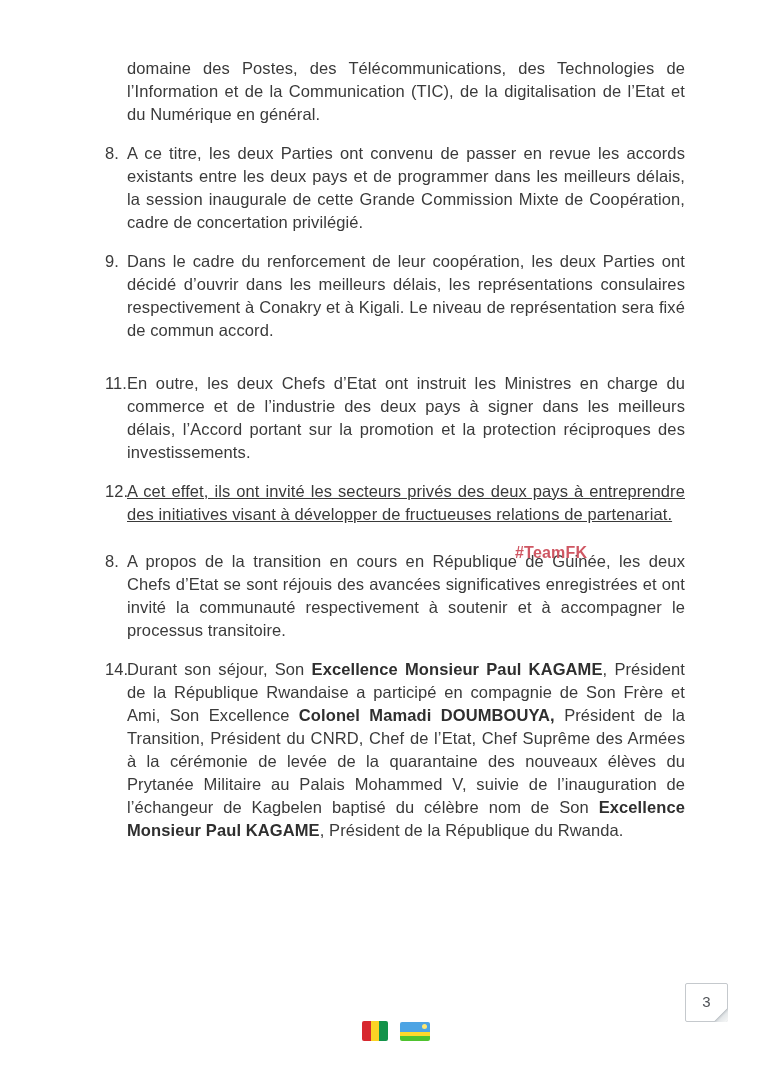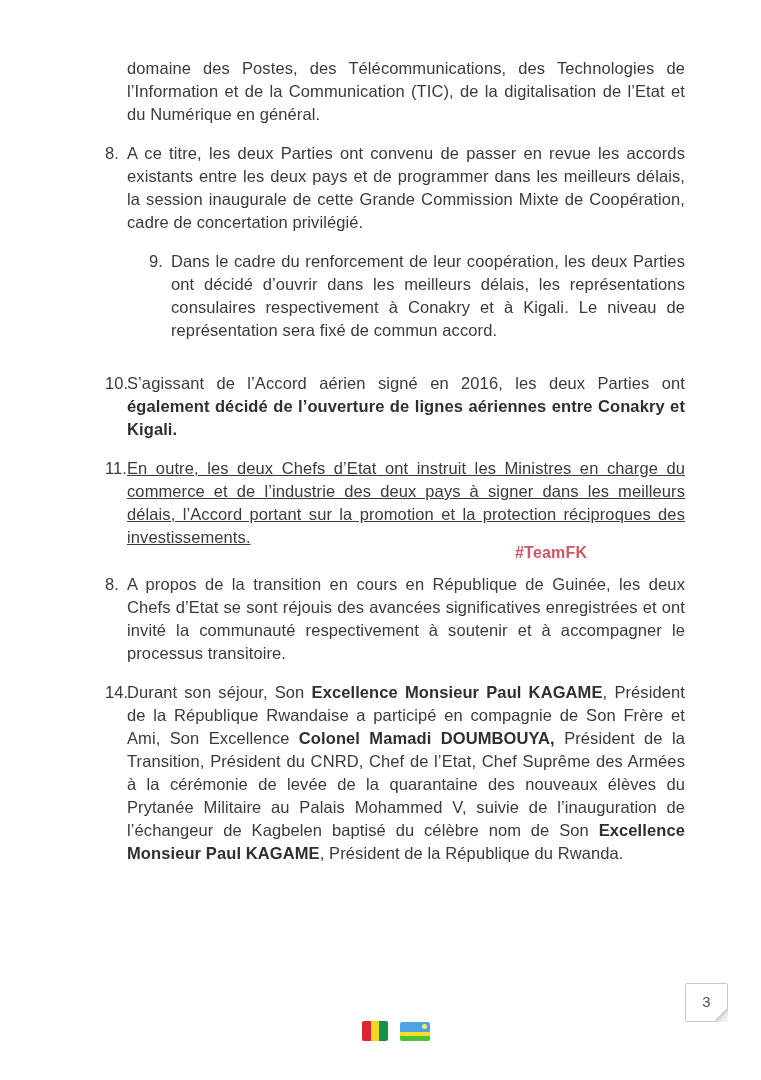--- a/index.html
+++ b/index.html
@@ -6,21 +6,21 @@
   .page {
     position:relative; width:761px; height:1080px; background:#ffffff;
     font-family:"Liberation Sans", sans-serif; overflow:hidden;
   }
   .doc {
     position:absolute; left:105px; top:57px; width:580px;
     font-size:16.5px; line-height:23px; color:#3a3a3a;
     text-align:justify; letter-spacing:0.1px;
   }
   .para { margin:0 0 16px 0; padding-left:22px; }
-  .para:nth-child(3) { margin-bottom:30px;margin-left:44px; }  
+  .para:nth-child(3) { margin-bottom:30px; }  
   .para:nth-child(5) { margin-bottom:24px;text-decoration:underline; }  
   .para:last-child { margin-bottom:6px; }
   .num { display:inline-block; width:22px; margin-left:-22px; }
   .bold { font-weight:bold; color:#2f2f2f; }
   .watermark {
     position:absolute; left:515px; top:544px;
     font-size:16px; letter-spacing:0.2px; font-weight:bold;
   }
   .pagebox {
     position:absolute; left:685px; top:983px; width:43px; height:39px;
@@ -49,22 +49,22 @@
 </style>
 </head>
 <body>
 
 <div class="page">
 
   <div class="doc" id="doc">
       <p class="para"><span>domaine des Postes, des Télécommunications, des Technologies de l’Information et de la Communication (TIC), de la digitalisation de l’Etat et du Numérique en général.</span></p>
       <p class="para"><span class="num">8.</span><span>A ce titre, les deux Parties ont convenu de passer en revue les accords existants entre les deux pays et de programmer dans les meilleurs délais, la session inaugurale de cette Grande Commission Mixte de Coopération, cadre de concertation privilégié.</span></p>
       <p class="para"><span class="num">9.</span><span>Dans le cadre du renforcement de leur coopération, les deux Parties ont décidé d’ouvrir dans les meilleurs délais, les représentations consulaires respectivement à Conakry et à Kigali. Le niveau de représentation sera fixé de commun accord.</span></p>
-      <p class="para"><span class="num">10.</span><span>S’agissant de l’Accord aérien signé en 2016, les deux Parties ont </span><span class="bold">également décidé de l’ouverture de lignes aériennes entre Conakry et Kigali.</span></p>
       <p class="para"><span class="num">11.</span><span>En outre, les deux Chefs d’Etat ont instruit les Ministres en charge du commerce et de l’industrie des deux pays à signer dans les meilleurs délais, l’Accord portant sur la promotion et la protection réciproques des investissements.</span></p>
+      <p class="para"><span class="num">12.</span><span>A cet effet, ils ont invité les secteurs privés des deux pays à entreprendre des initiatives visant à développer de fructueuses relations de partenariat.</span></p>
       <p class="para"><span class="num">8.</span><span>A propos de la transition en cours en République de Guinée, les deux Chefs d’Etat se sont réjouis des avancées significatives enregistrées et ont invité la communauté respectivement à soutenir et à accompagner le processus transitoire.</span></p>
       <p class="para"><span class="num">14.</span><span>Durant son séjour, Son </span><span class="bold">Excellence Monsieur Paul KAGAME</span><span>, Président de la République Rwandaise a participé en compagnie de Son Frère et Ami, Son Excellence </span><span class="bold">Colonel Mamadi DOUMBOUYA,</span><span> Président de la Transition, Président du CNRD, Chef de l’Etat, Chef Suprême des Armées à la cérémonie de levée de la quarantaine des nouveaux élèves du Prytanée Militaire au Palais Mohammed V, suivie de l’inauguration de l’échangeur de Kagbelen baptisé du célèbre nom de Son </span><span class="bold">Excellence Monsieur Paul KAGAME</span><span>, Président de la République du Rwanda.</span></p>
     </div>
 
   <div class="watermark" style="color: rgb(207, 87, 99);">#TeamFK</div>
 
   <div class="pagebox">
     <span class="n">3</span>
     <span class="fold"></span>
   </div>

